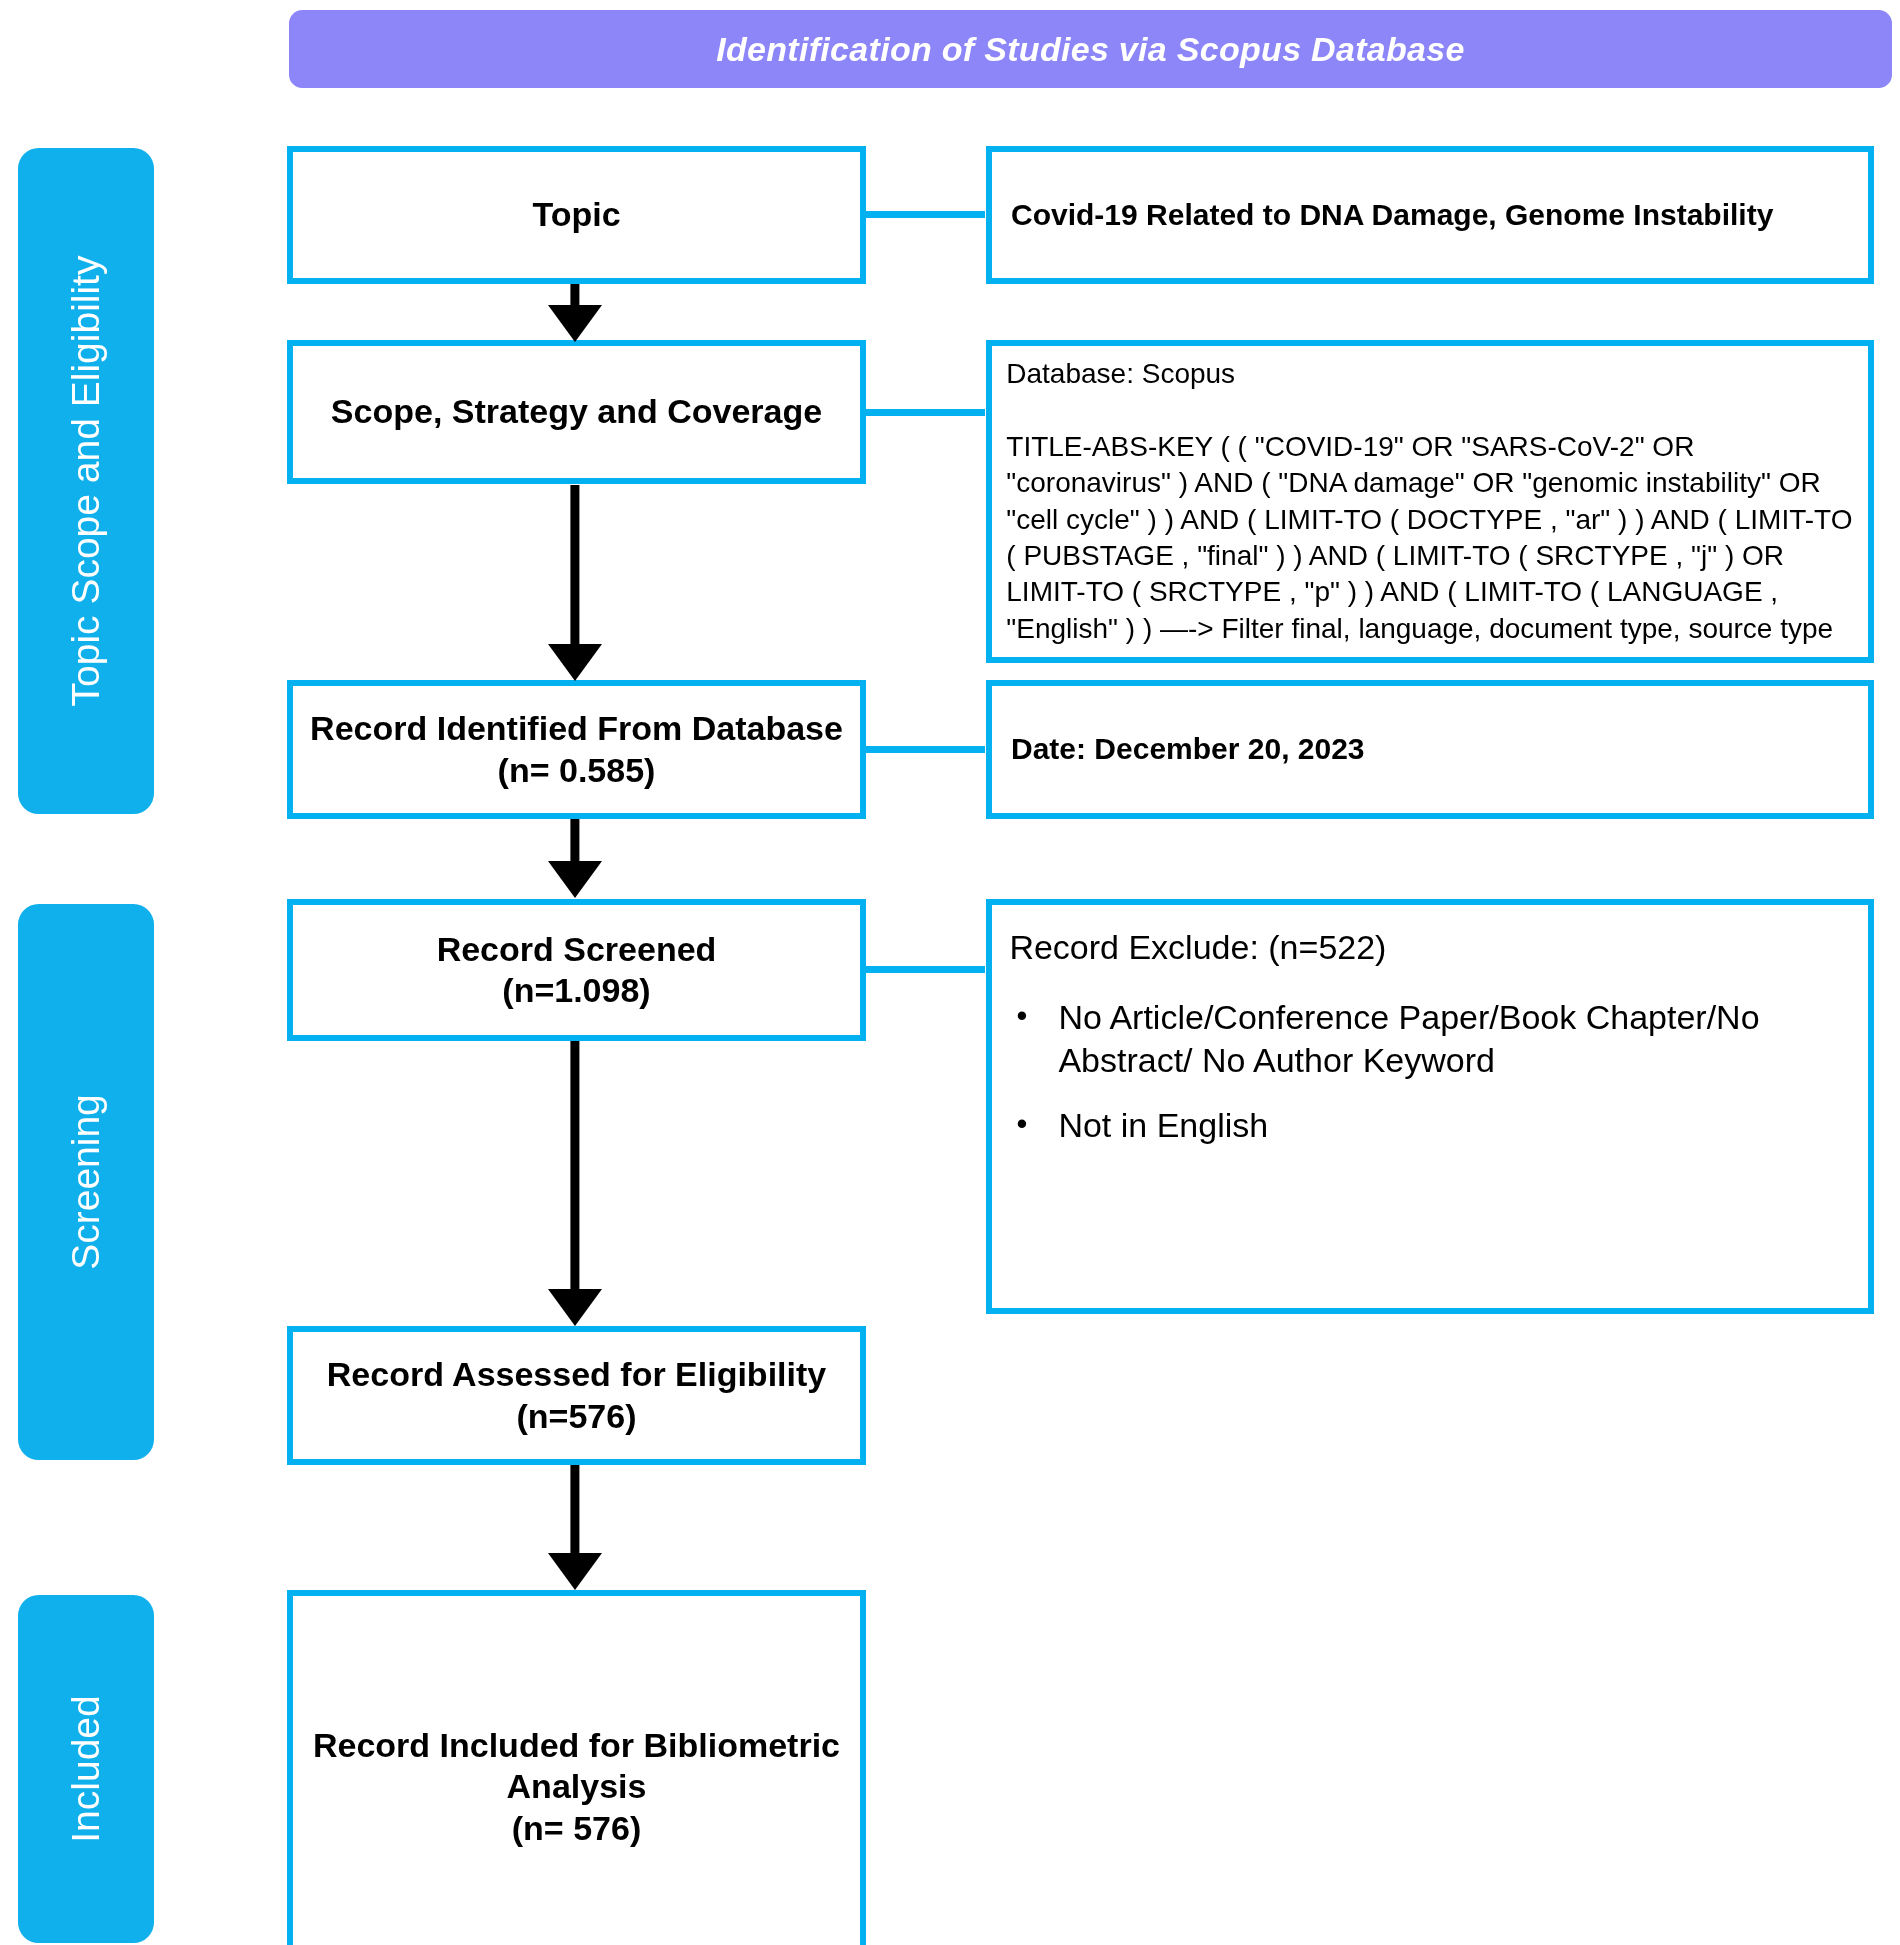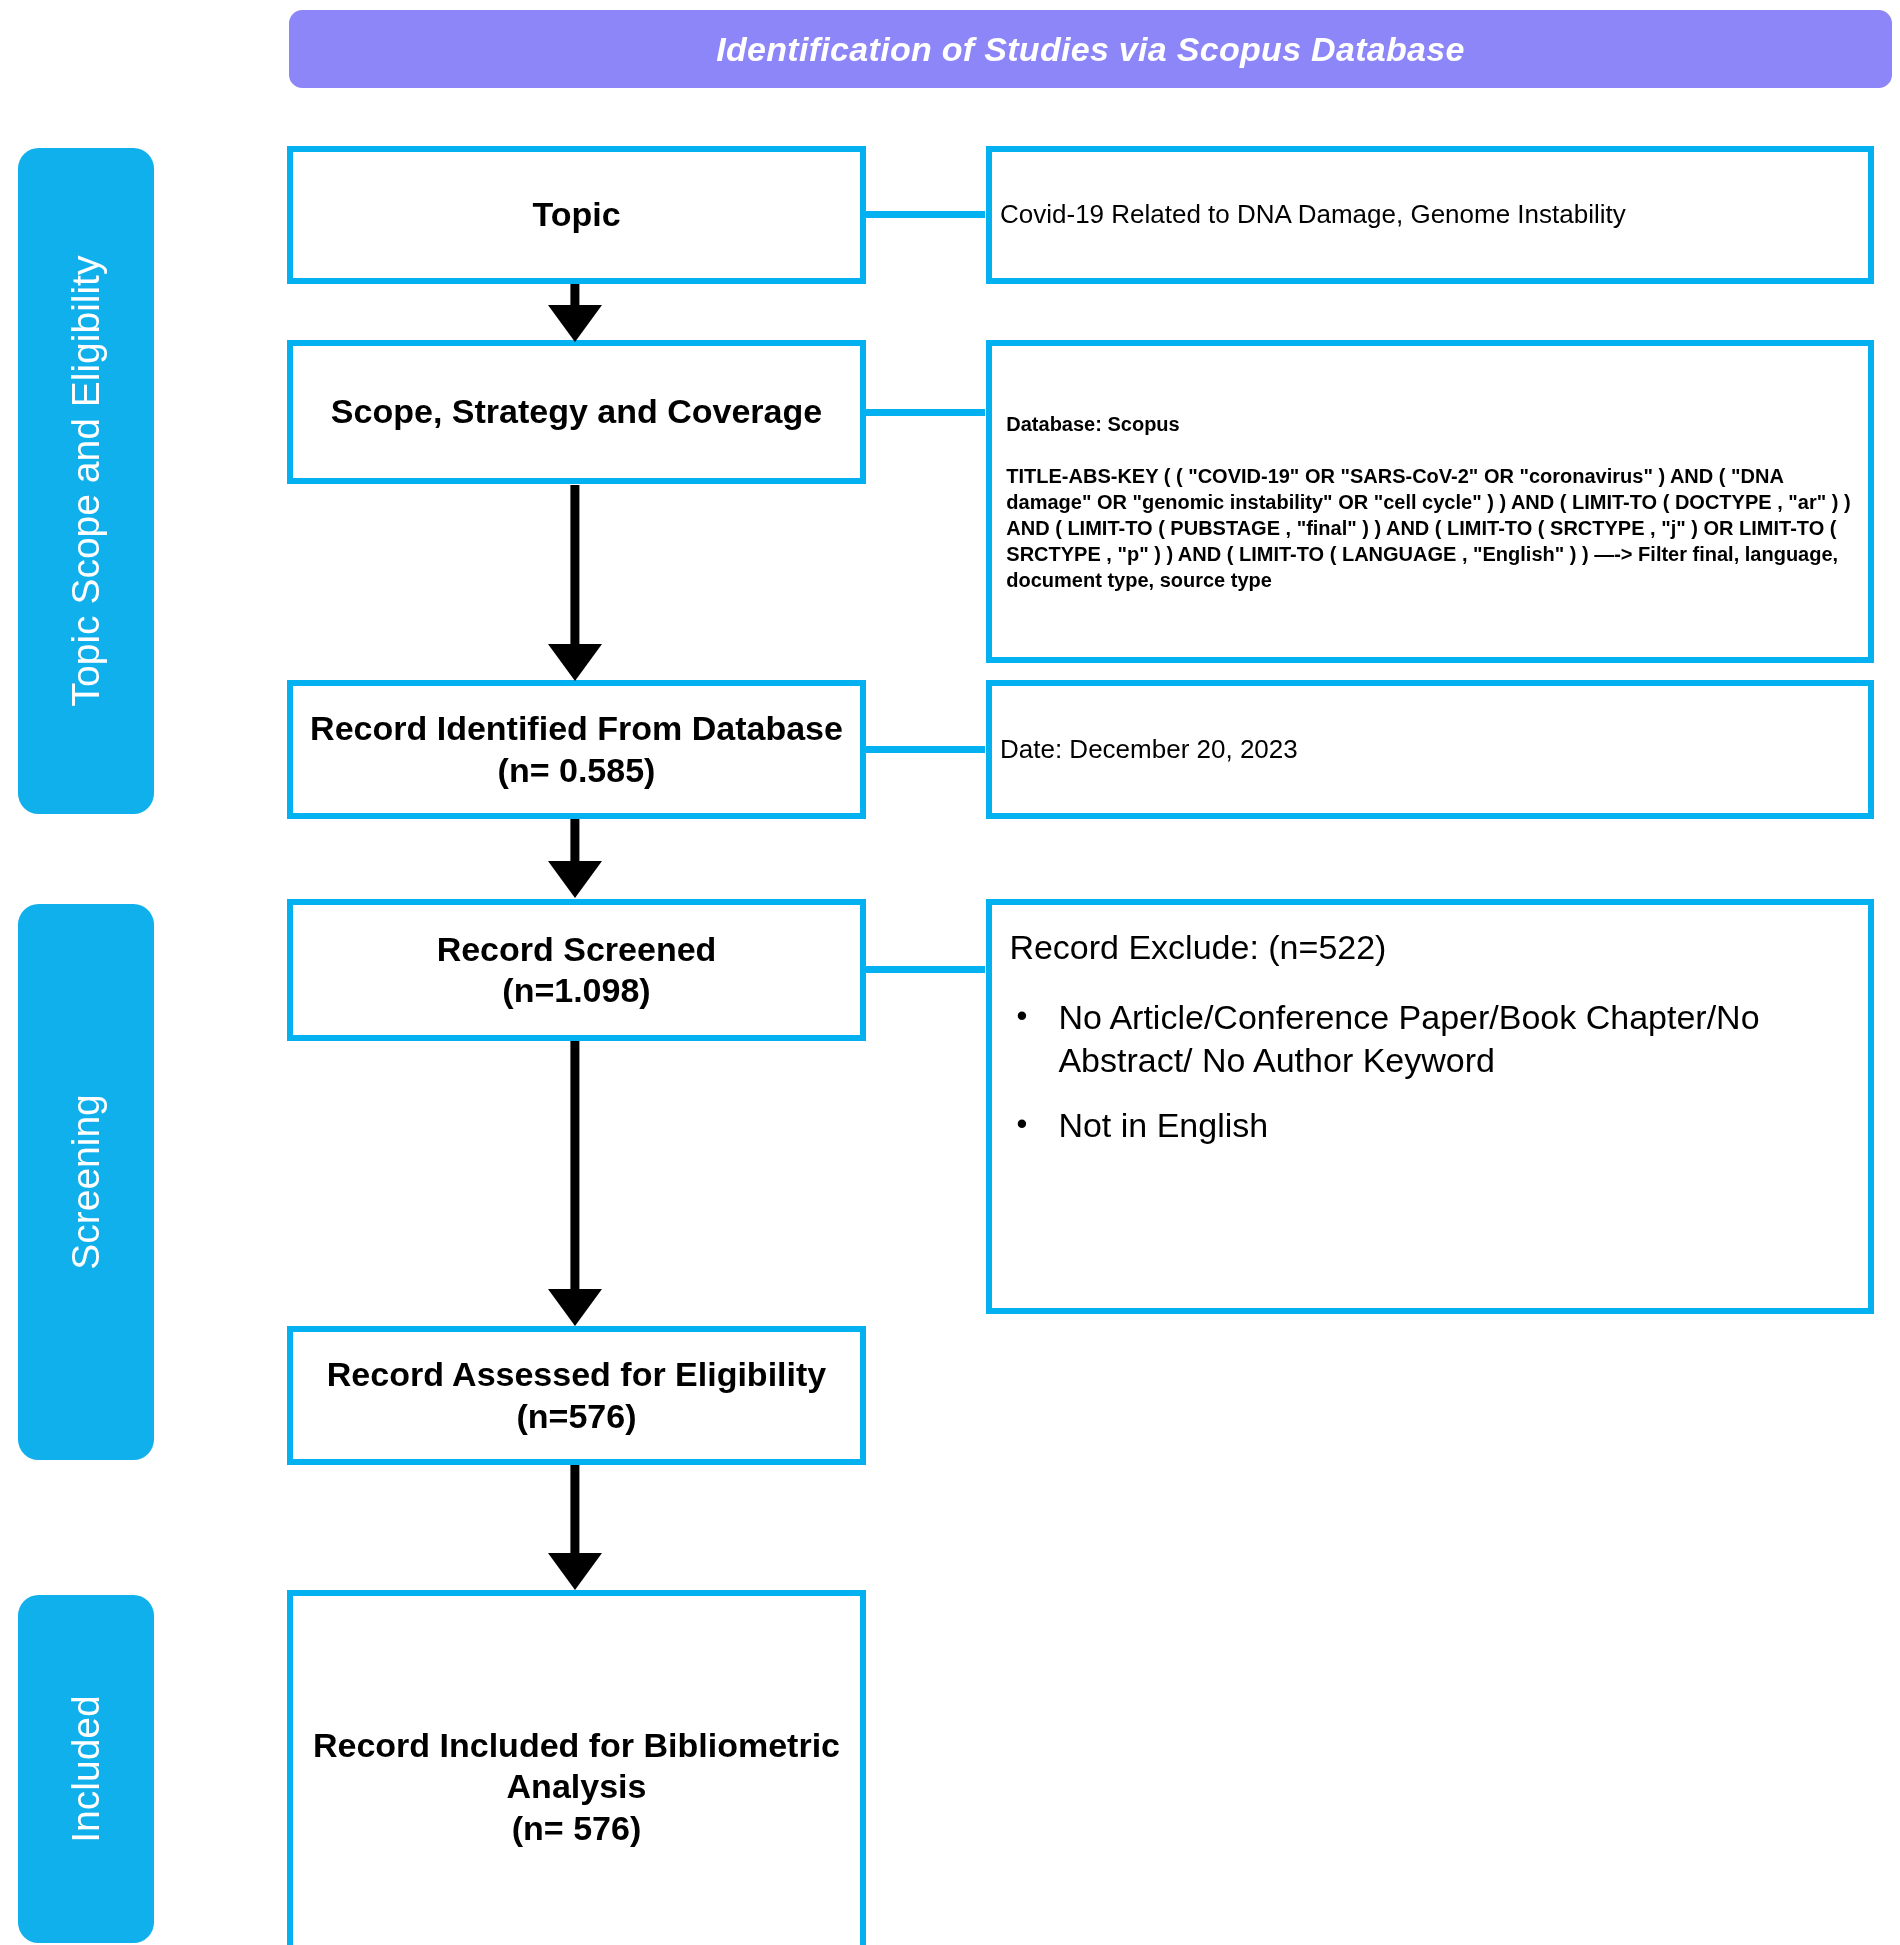--- a/index.html
+++ b/index.html
@@ -83,29 +83,29 @@
   }
   .box-text-bold {
     font-size: 34px;
     font-weight: bold;
     line-height: 1.22;
     padding: 0 15.4px;
     white-space: pre-line;
     text-align: center;
   }
   .box-text-plain {
-    font-size: 26px;
+    font-size: 30px;
+    font-weight: bold;
+    line-height: 1.28;
+    padding: 0 19px;
+    white-space: pre-line;
+  }
+  .box-text-small {
+    font-size: 28px;
     font-weight: normal;
-    line-height: 1.28;
-    padding: 0 8px;
-    white-space: pre-line;
-  }
-  .box-text-small {
-    font-size: 20px;
-    font-weight: bold;
     line-height: 1.30;
     padding: 0 14.3px;
     white-space: pre-line;
   }
 
   
   .b-topic      { left: 287px; top: 146px;  width: 579px; height: 138px; }
   .b-scope      { left: 287px; top: 340px;  width: 579px; height: 144px; }
   .b-identified { left: 287px; top: 680px; width: 579px; height: 139px; }
   .b-screened   { left: 287px; top: 899px; width: 579px; height: 142px; }

